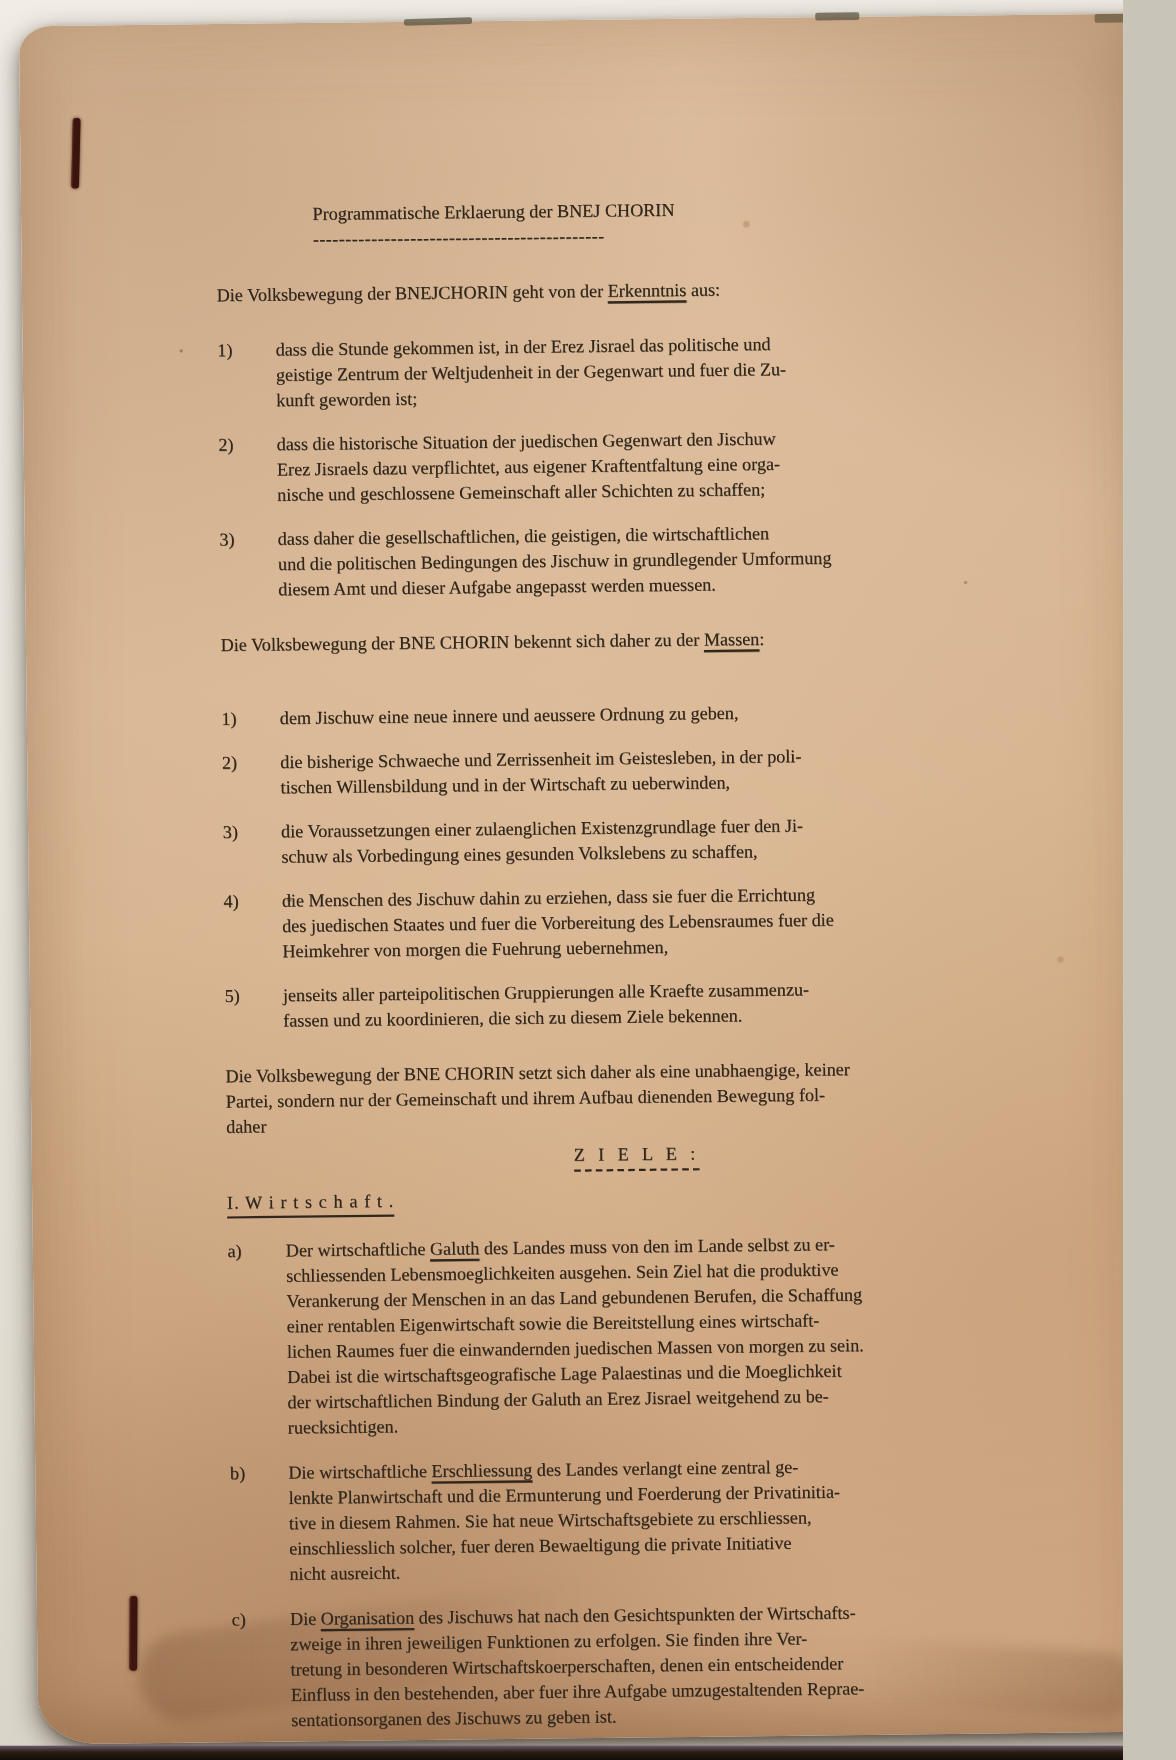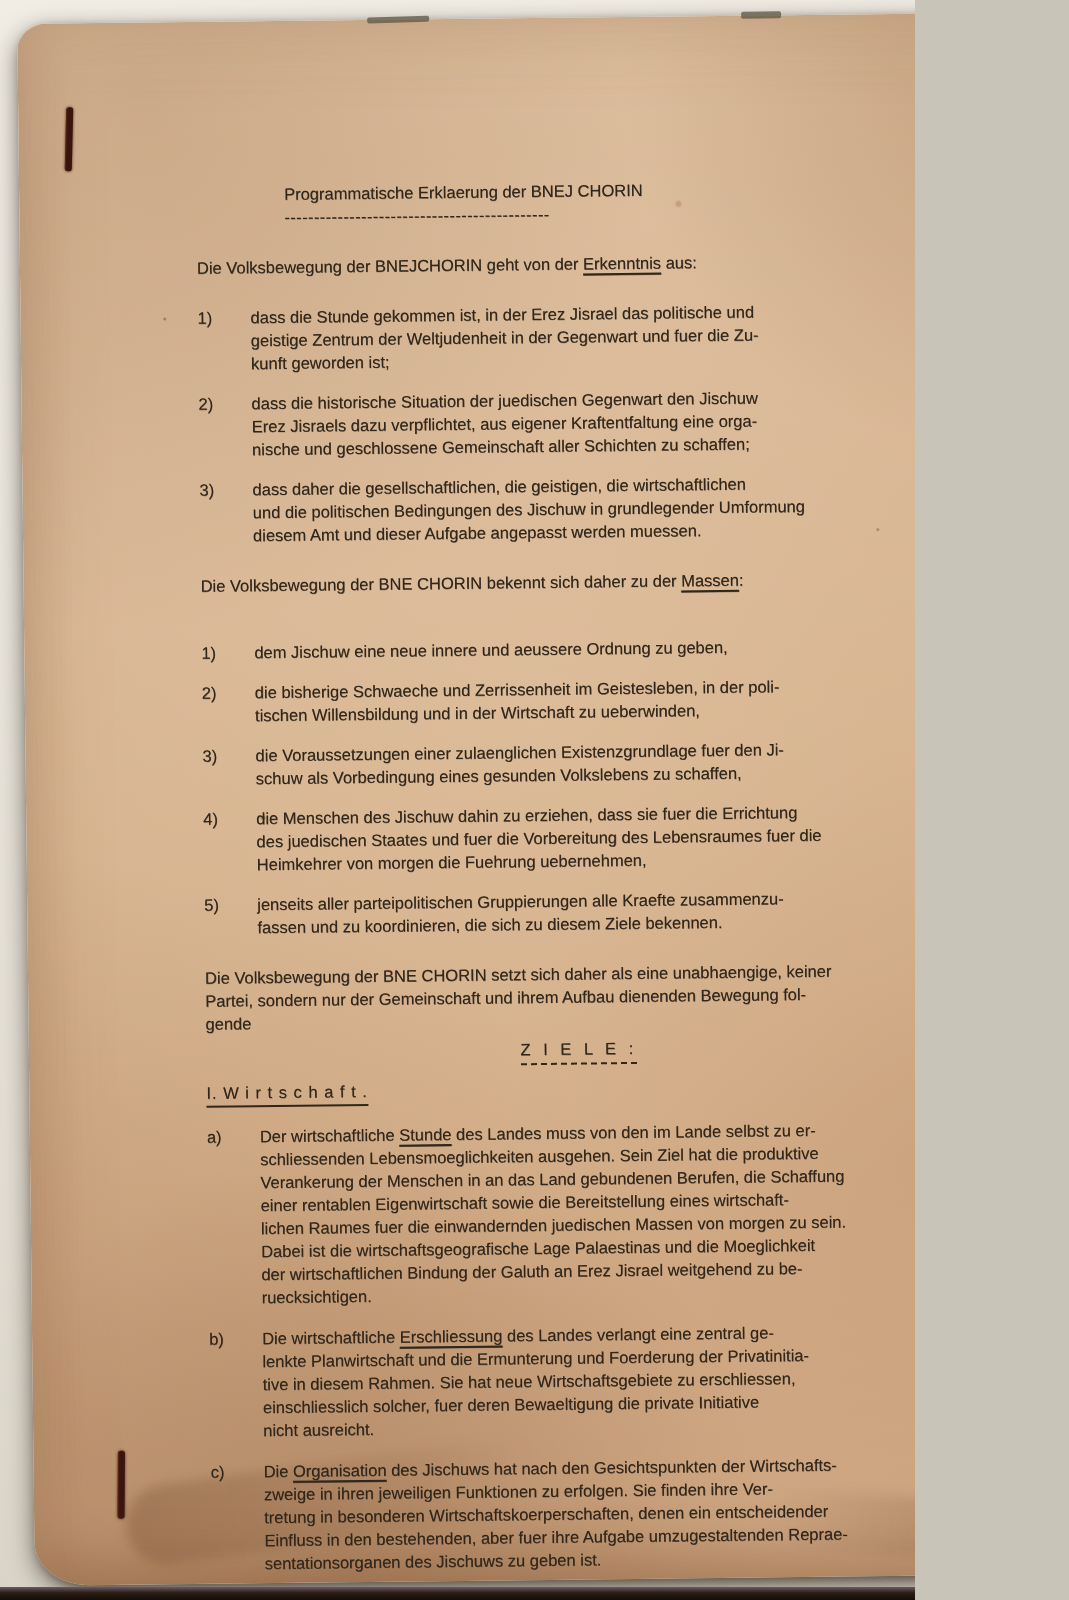--- a/index.html
+++ b/index.html
@@ -1,20 +1,19 @@
 <!DOCTYPE html>
 <html><head>
 <meta charset="utf-8">
 <style>
   html,body{margin:0;padding:0;background:#c9c4b8;}
   .scan{
-    position:relative;width:871px;height:1600px;overflow:hidden;
+    position:relative;width:1021px;height:1600px;overflow:hidden;
     background:linear-gradient(175deg,#f1ede5 0%,#e9e5dc 35%,#e2ddd2 70%,#d8d2c6 100%);
-    font-family:Liberation Sans, sans-serif;
-    padding-left:44px;
+    font-family:Liberation Serif, serif;
   }
   .scan-bottom-bar{
     position:absolute;left:0;right:0;bottom:0;height:13px;
     background:linear-gradient(180deg,#6b5a68 0%,#2a1d14 45%,#130d08 100%);
   }
   .paper{
     position:absolute;left:26px;top:18px;width:1030px;height:1562px;
     transform:rotate(-0.65deg);
     border-radius:30px 6px 10px 54px / 26px 8px 12px 44px;
     background:
@@ -159,28 +158,28 @@
         <div class="blk blk-item">
           <div class="marker">5)</div>
           <div class="lines">
             <div class="line"><span>jenseits aller parteipolitischen Gruppierungen alle Kraefte zusammenzu-</span></div>
             <div class="line"><span>fassen und zu koordinieren, die sich zu diesem Ziele bekennen.</span></div>
           </div>
         </div>
         <div class="blk blk-para">
           <div class="line"><span>Die Volksbewegung der BNE CHORIN setzt sich daher als eine unabhaengige, keiner</span></div>
           <div class="line"><span>Partei, sondern nur der Gemeinschaft und ihrem Aufbau dienenden Bewegung fol-</span></div>
-          <div class="line"><span>gende</span></div>
+          <div class="line"><span>daher</span></div>
         </div>
         <div class="blk blk-heading-center"><span class="hd">Z I E L E :</span></div>
         <div class="blk blk-heading-left"><span class="hd">I. W i r t s c h a f t .</span></div>
         <div class="blk blk-letter">
           <div class="marker">a)</div>
           <div class="lines">
-            <div class="line"><span>Der wirtschaftliche </span><span class="u">Stunde</span><span> des Landes muss von den im Lande selbst zu er-</span></div>
+            <div class="line"><span>Der wirtschaftliche </span><span class="u">Galuth</span><span> des Landes muss von den im Lande selbst zu er-</span></div>
             <div class="line"><span>schliessenden Lebensmoeglichkeiten ausgehen.  Sein Ziel hat die produktive</span></div>
             <div class="line"><span>Verankerung der Menschen in an das Land gebundenen Berufen, die Schaffung</span></div>
             <div class="line"><span>einer rentablen Eigenwirtschaft sowie die Bereitstellung eines wirtschaft-</span></div>
             <div class="line"><span>lichen Raumes fuer die einwandernden juedischen Massen von morgen zu sein.</span></div>
             <div class="line"><span>Dabei ist die wirtschaftsgeografische Lage Palaestinas und die Moeglichkeit</span></div>
             <div class="line"><span>der wirtschaftlichen Bindung der Galuth an Erez Jisrael weitgehend zu be-</span></div>
             <div class="line"><span>ruecksichtigen.</span></div>
           </div>
         </div>
         <div class="blk blk-letter">

